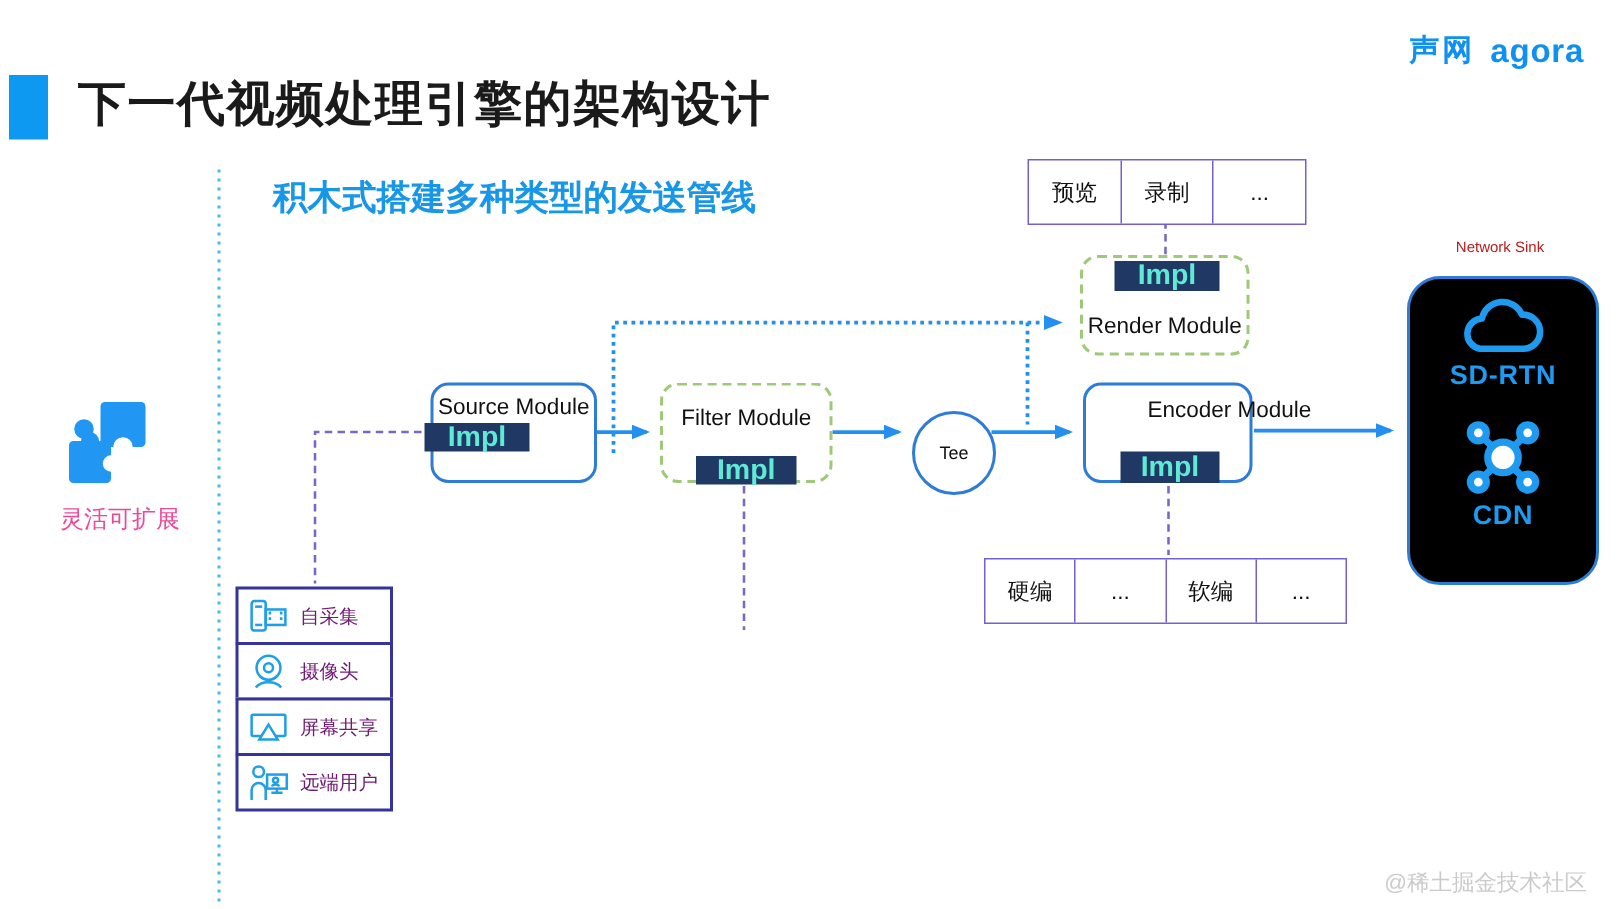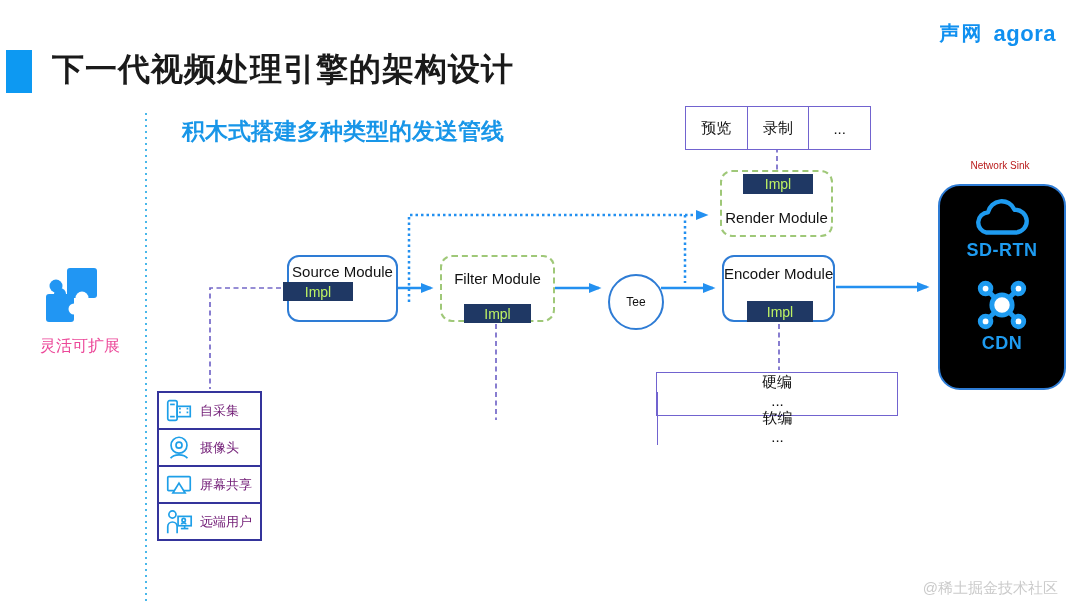--- a/index.html
+++ b/index.html
@@ -26,42 +26,42 @@
   .src-row{box-sizing:border-box;width:105px;height:39px;border:2px solid #34349B;margin-top:-2px;
     display:flex;align-items:center;background:#fff;}
   .src-row:first-child{margin-top:0;}
   .src-row svg{margin-left:5px;flex:0 0 auto;}
   .src-label{font-size:13px;margin-left:6px;color:#701a75;white-space:nowrap;}
   
   .module{position:absolute;background:#fff;box-sizing:border-box;border-radius:12px;text-align:center;z-index:2;}
   .blue-module{border:2.5px solid #2E7CD5;}
   .green-module{border:2px dashed #9FC878;}
   .mlabel{font-size:15px;color:#111;white-space:nowrap;}
-  .impl{position:absolute;background:#1F3864;color:#bef264;font-size:14px;display:flex;align-items:center;justify-content:center;z-index:3;}
+  .impl{position:absolute;background:#1F3864;color:#5eead4;font-size:19px;display:flex;align-items:center;justify-content:center;z-index:3;font-weight:bold;}
   #source-module{left:287px;top:255px;width:111px;height:67px;}
   #source-module .mlabel{margin-top:6px;}
   #source-impl{left:-6px;top:25px;width:70px;height:19px;}
   #filter-module{left:440px;top:255px;width:115px;height:67px;}
   #filter-module .mlabel{margin-top:13px;}
   #filter-impl{left:22px;top:47px;width:67px;height:19px;}
   #encoder-module{left:722px;top:255px;width:113px;height:67px;}
-  #encoder-module .mlabel{margin-top:8px;}
+  #encoder-module .mlabel{margin-top:8px;padding-left:41px;}
   #encoder-impl{left:23px;top:44px;width:66px;height:21px;}
   #render-module{left:720px;top:170px;width:113px;height:67px;}
   #render-impl{left:21px;top:2px;width:70px;height:20px;}
   #render-label{position:absolute;bottom:9px;left:0;width:100%;}
   #tee-node{position:absolute;left:608px;top:274px;width:52px;height:52px;border:2.5px solid #2E7CD5;border-radius:50%;
     background:#fff;display:flex;align-items:center;justify-content:center;font-size:12px;z-index:2;}
   
   .chip-row{position:absolute;display:flex;background:#fff;border:1.5px solid #7163CF;box-sizing:border-box;height:44px;z-index:2;}
   .chip{flex:1;display:flex;align-items:center;justify-content:center;font-size:15px;color:#111;
     border-left:1.5px solid #7163CF;white-space:nowrap;}
   .chip:first-child{border-left:none;}
   #render-targets{left:685px;top:106px;width:186px;}
-  #encoder-impls{left:656px;top:372px;width:242px;flex-direction:column;}
+  #encoder-impls{left:656px;top:372px;width:242px;}
   #filter-impls{left:313px;top:422px;width:368px;}
   
   #network-sink-label{position:absolute;left:938px;top:160px;width:124px;text-align:center;font-size:10px;font-weight:500;color:#b91c1c;z-index:2;}
   #network-sink-box{position:absolute;left:938px;top:184px;width:124px;height:202px;border:2.5px solid #2E7CD5;border-radius:22px;
     background:#000000;display:flex;flex-direction:column;align-items:center;z-index:2;}
   .sink-label{font-size:18px;font-weight:bold;color:#1E9BF0;letter-spacing:.5px;}
   #watermark{position:absolute;right:22px;bottom:8px;font-size:15px;color:#CBCBCB;z-index:2;}
 </style>
 </head>
 <body>

